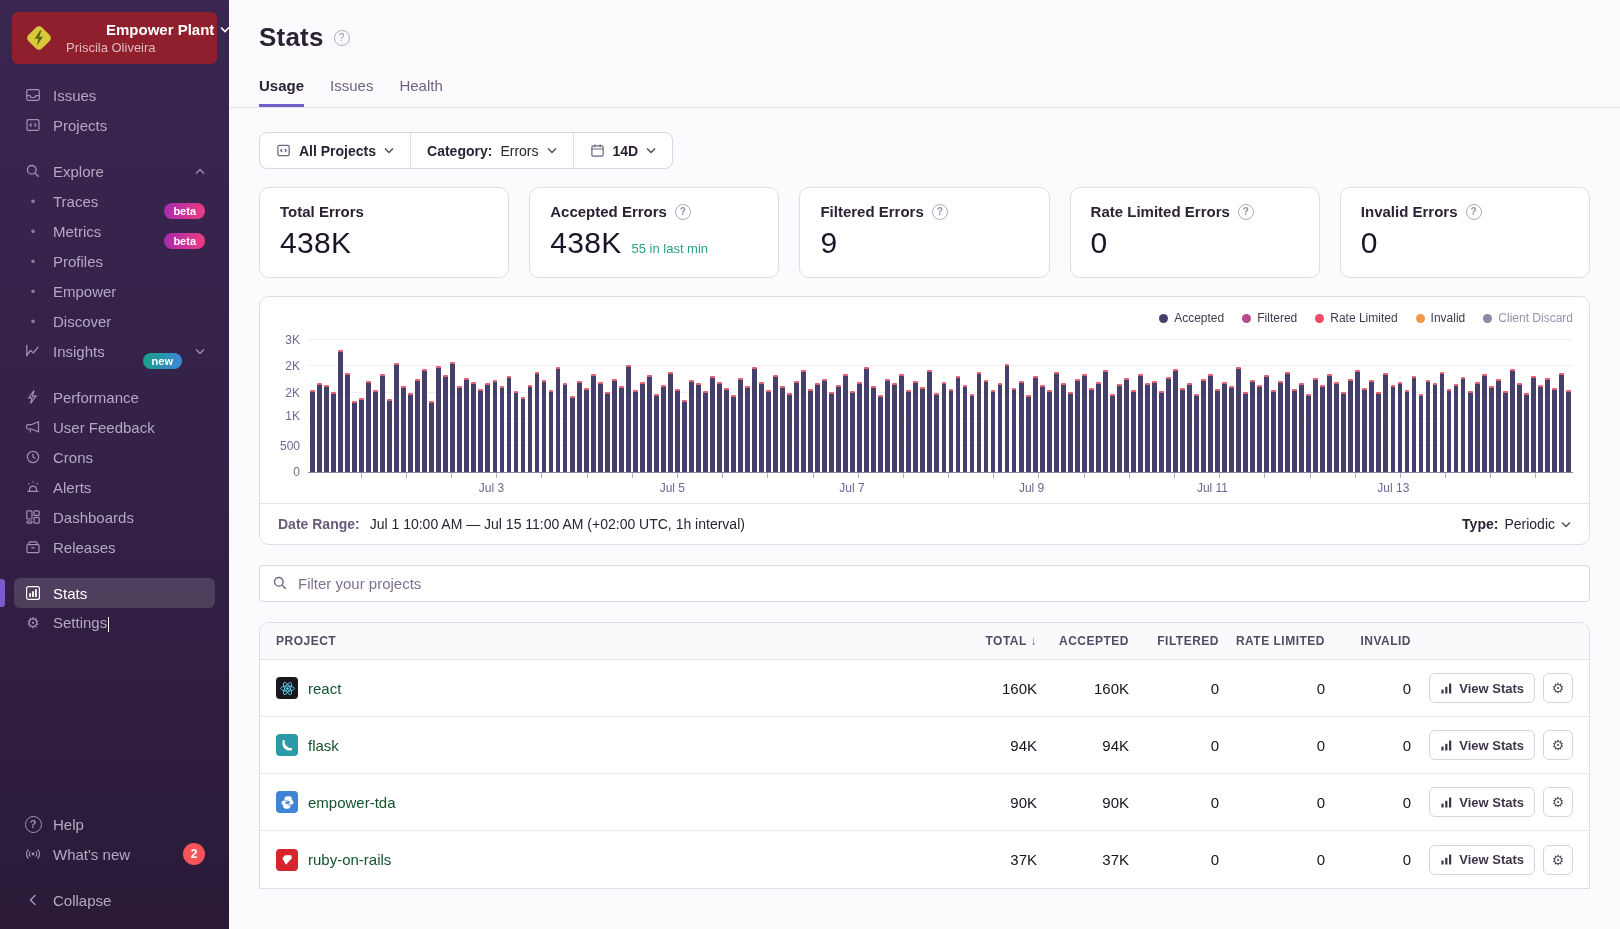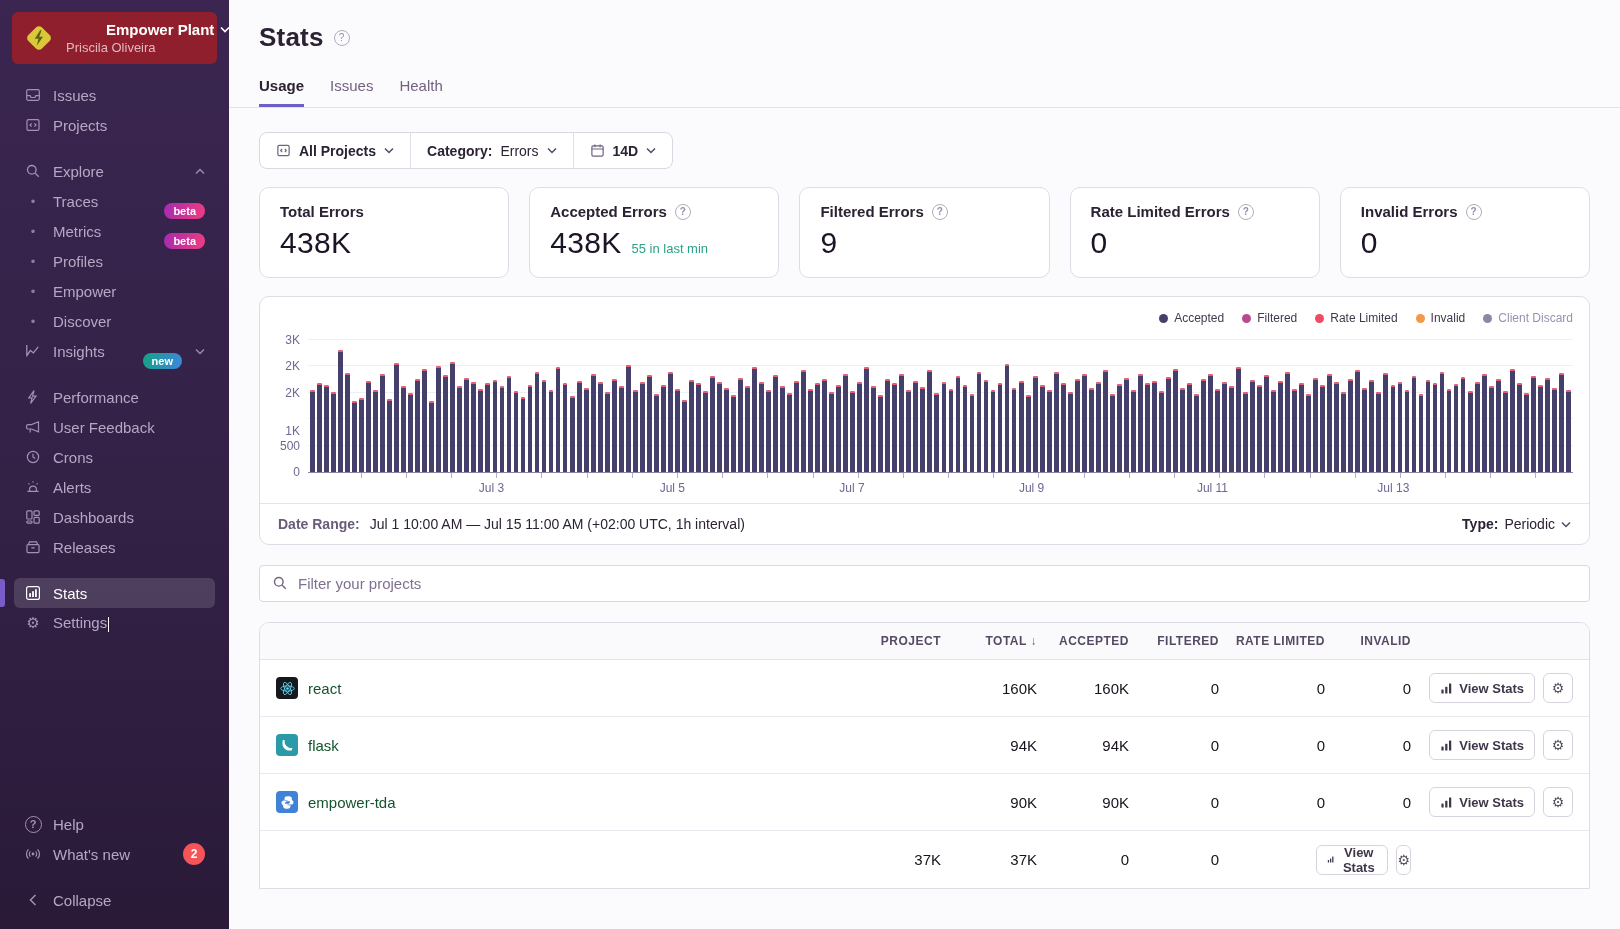--- a/index.html
+++ b/index.html
@@ -86,21 +86,21 @@
   .search-input { width:100%; height:37px; border:1px solid #dcd6e2; border-radius:4px; background:#fff;
     padding:0 30px 0 38px; font-size:15px; color:#2b2233; font-family:inherit; outline:none; }
   .search-input::placeholder { color:#80708f; }
   .search-icon { position:absolute; left:13px; top:10px; color:#71627f; }
 
   .table-card { margin-top:20px; background:#fff; border:1px solid #e0dce6; border-radius:10px 10px 0 0; overflow:hidden; }
   .trow { display:grid; grid-template-columns:1fr 96px 92px 90px 106px 86px 162px; align-items:center; padding:0 16px; }
   .thead { background:#faf9fb; border-bottom:1px solid #e5e1e9; height:37px; font-size:12px; font-weight:700;
     letter-spacing:.5px; color:#554a63; }
   .th { text-align:right; cursor:pointer; }
-  .th.first { text-align:right; cursor:default; }
+  .th.first { text-align:left; cursor:default; }
   .sort-arrow { color:#6f6287; font-size:12px; }
   .tbody .trow { height:57px; border-bottom:1px solid #ebe7ef; font-size:15px; }
   .tbody .trow:last-child { border-bottom:none; }
   .pcell { display:flex; align-items:center; gap:10px; }
   .picon { width:22px; height:22px; border-radius:4px; display:flex; align-items:center; justify-content:center; flex:0 0 22px; }
   .plink { color:#14532d; cursor:pointer; text-decoration:none; }
   .num { text-align:right; color:#18121c; }
   .actions { display:flex; justify-content:flex-end; gap:8px; }
   .vs-btn { display:inline-flex; align-items:center; gap:6px; border:1px solid #d8d2de; background:#fff;
     border-radius:6px; height:30px; padding:0 10px; font-size:13px; font-weight:700; color:#3f3649; cursor:pointer; }
@@ -424,21 +424,21 @@
               <span class="legend-dot" style="background:#9184A5"></span>
               <span>Client Discard</span>
             </span>
           </div>
         <div class="plot-outer">
           <div class="plot">
               <div class="ylab" style="bottom: -7px;">0</div>
               <div class="gridline" style="bottom: 26.4px;"></div>
               <div class="ylab" style="bottom: 19.4px;">500</div>
               <div class="gridline" style="bottom: 52.8px;"></div>
-              <div class="ylab" style="bottom: 34px;">1K</div>
+              <div class="ylab" style="bottom: 49px;">1K</div>
               <div class="gridline" style="bottom: 79.2px;"></div>
               <div class="ylab" style="bottom: 72.2px;">2K</div>
               <div class="gridline" style="bottom: 105.6px;"></div>
               <div class="ylab" style="bottom: 98.6px;">2K</div>
               <div class="gridline" style="bottom: 132px;"></div>
               <div class="ylab" style="bottom: 125px;">3K</div>
               <div class="bars">
                 <div class="bar" style="height: 82px;"></div>
                 <div class="bar" style="height: 89px;"></div>
                 <div class="bar" style="height: 87px;"></div>
@@ -769,20 +769,28 @@
                     <rect x="1.5" y="8" width="2.4" height="4.5" rx=".5"></rect>
                     <rect x="5.6" y="5" width="2.4" height="7.5" rx=".5"></rect>
                     <rect x="9.7" y="1.5" width="2.4" height="11" rx=".5"></rect>
                   </svg>
                   <span>View Stats</span>
                 </button>
                 <button class="gear-btn">⚙</button>
               </div>
             </div>
             <div class="trow">
+              <div class="pcell">
+                <span class="picon" style="background:#d6252c">
+                  <svg width="14" height="14" viewBox="0 0 20 20">
+                    <path d="M3.2 7.4l4-4.2h9l.8 4.2-8.6 9.4-5.2-9.4z" fill="#fff"></path>
+                  </svg>
+                </span>
+                <a class="plink">ruby-on-rails</a>
+              </div>
               <div class="num">37K</div>
               <div class="num">37K</div>
               <div class="num">0</div>
               <div class="num">0</div>
               <div class="num">0</div>
               <div class="actions">
                 <button class="vs-btn">
                   <svg width="13" height="13" viewBox="0 0 14 14" fill="currentColor">
                     <rect x="1.5" y="8" width="2.4" height="4.5" rx=".5"></rect>
                     <rect x="5.6" y="5" width="2.4" height="7.5" rx=".5"></rect>

